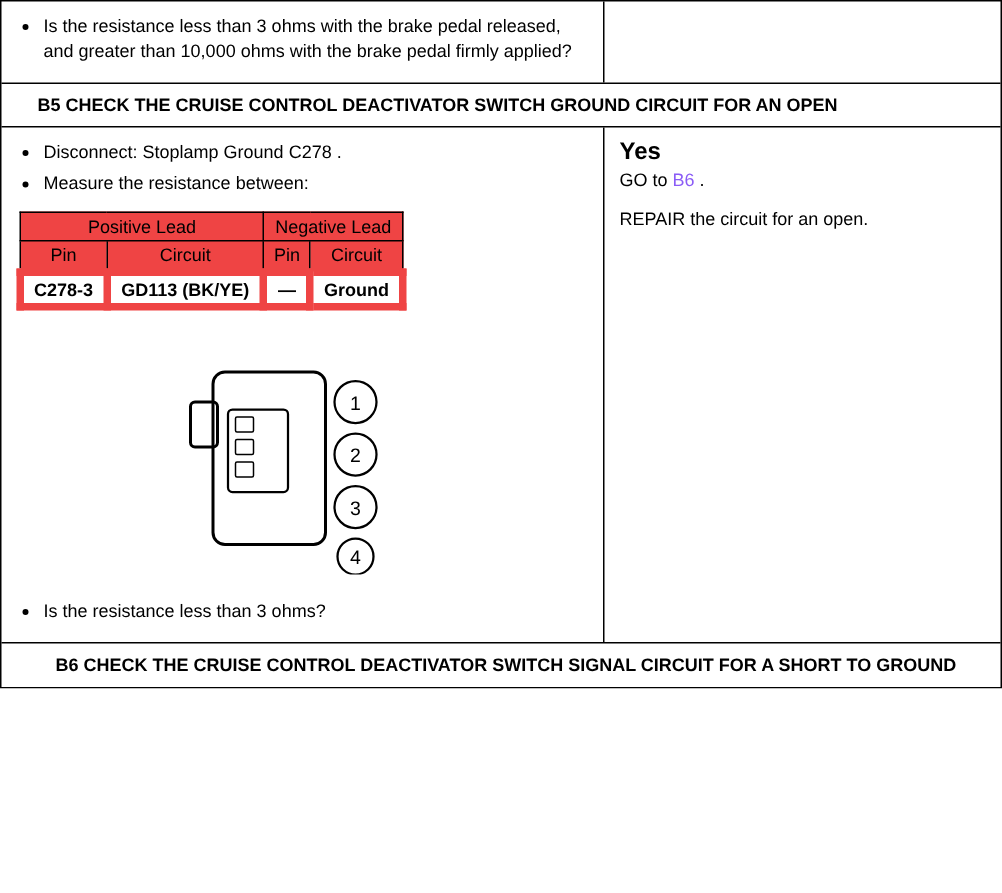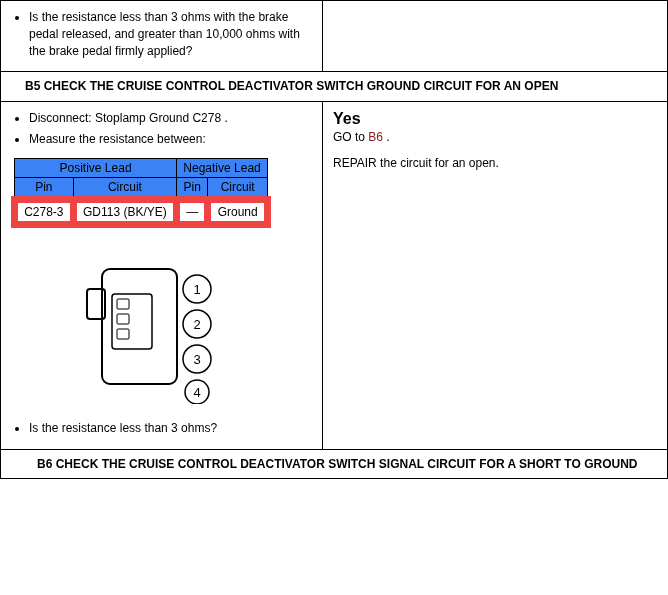--- a/index.html
+++ b/index.html
@@ -19,21 +19,21 @@
       width: 668px;
       border: 1px solid #000;
     }
 
     .section {
       display: flex;
       border-bottom: 1px solid #000;
     }
 
     .section-left {
-      width: 322px;
+      width: 402px;
       border-right: 1px solid #000;
       padding: 8px 10px;
     }
 
     .section-right {
       flex: 1;
       padding: 8px 10px;
     }
 
     .top-section {
@@ -60,38 +60,39 @@
       font-size: 16px;
     }
 
     .answer-text {
       font-size: 12px;
       line-height: 1.5;
       margin-bottom: 8px;
     }
 
     a {
-      color: #7f1d1d;
+      color: #8b5cf6;
     }
 
     .pin-table {
       border: 1px solid #000;
       border-collapse: collapse;
       margin-top: 8px;
       font-size: 12px;
     }
 
     .pin-table th, .pin-table td {
-      border: 7px solid #ef4444;
+      border: 5px solid #ef4444;
       padding: 2px 6px;
       text-align: center;
+      font-weight: bold;
     }
 
     .pin-table th {
-      background: #3b82f6;
+      background: #ef4444;
       font-weight: normal;
     }
 
     .connector-diagram {
       display: flex;
       justify-content: center;
       align-items: center;
       margin: 16px 0;
     }
 

